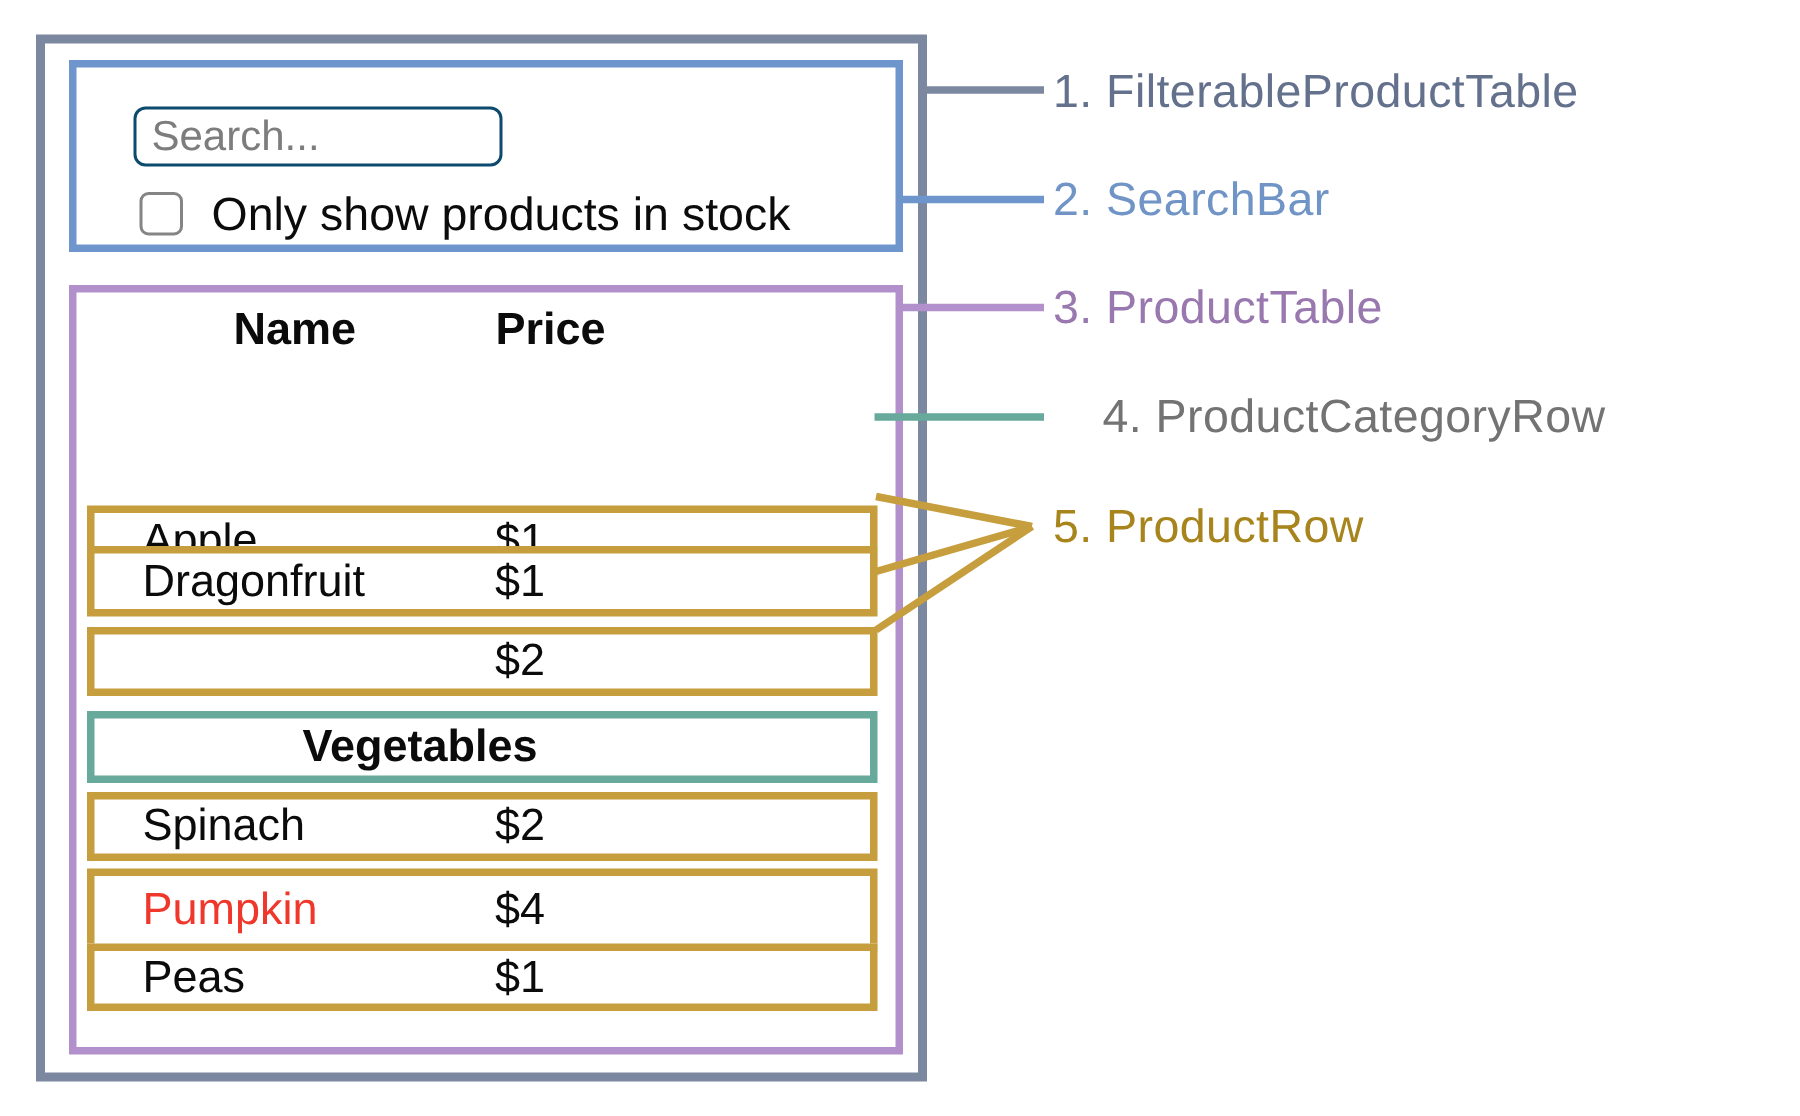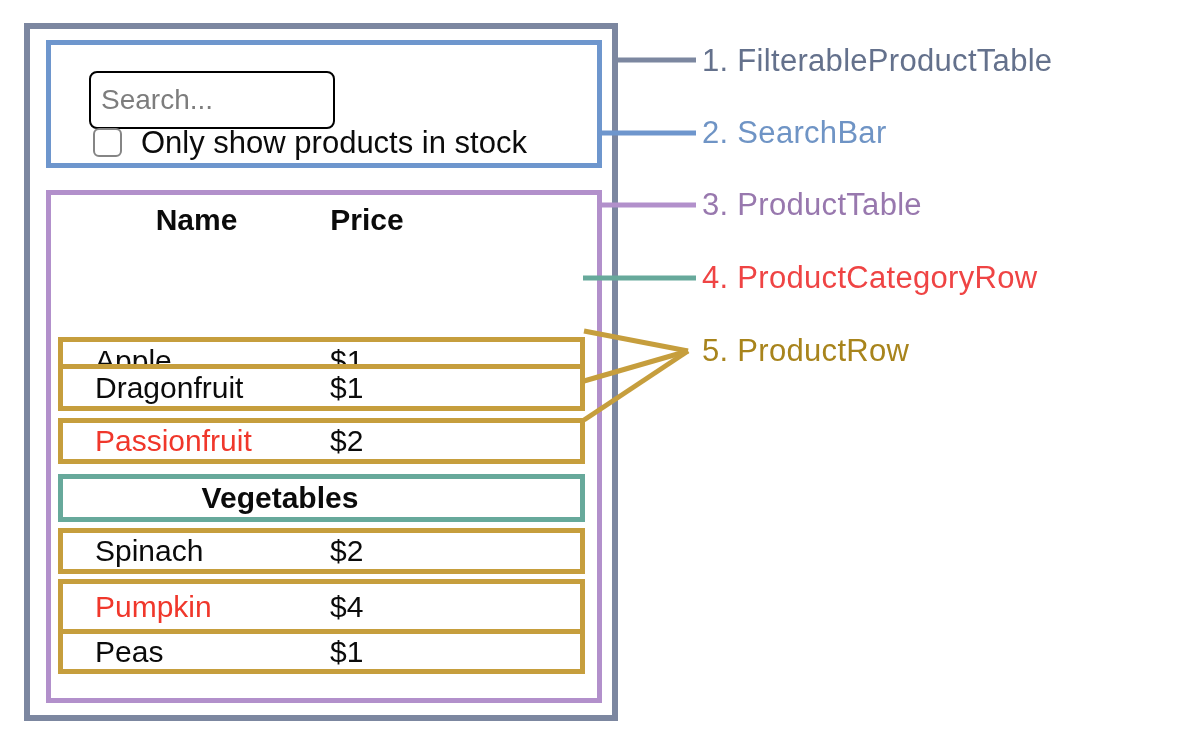--- a/index.html
+++ b/index.html
@@ -23,22 +23,22 @@
     left: 46px; top: 40px; width: 556px; height: 128px;
     border: 5px solid #6e96cd;
   }
   .table-box {
     left: 46px; top: 190px; width: 556px; height: 513px;
     border: 5px solid #b290cb;
   }
 
   
   .search-input {
-    left: 89px; top: 71px; width: 246px; height: 58px;
-    border: 2px solid #000000; border-radius: 8px;
+    left: 89px; top: 71px; width: 246px; height: 40px;
+    border: 2px solid #0c4a6e; border-radius: 8px;
     font-family: "Liberation Sans", sans-serif;
     font-size: 28px; color: #555555; padding: 0 10px;
     outline: none; background: #ffffff;
   }
   .search-input::placeholder { color: #7d7d7d; opacity: 1; }
   .checkbox {
     left: 93px; top: 128px; width: 29px; height: 29px;
     border: 2px solid #858585; border-radius: 6px; background: #ffffff;
   }
   .check-label {
@@ -73,21 +73,21 @@
   .overlay { left: 0; top: 0; width: 1200px; height: 744px; pointer-events: none; }
 
   
   .legend-label {
     left: 702px; height: 38px; line-height: 38px;
     font-size: 31px; letter-spacing: 0.3px; white-space: nowrap;
   }
   .label-1 { top: 42px;  color: #64718c; }
   .label-2 { top: 114px; color: #6f94c5; }
   .label-3 { top: 186px; color: #9878ae; }
-  .label-4 { top: 259px; color: #ef4444; }
+  .label-4 { top: 259px; color: #737373; margin-left: 33px; }
   .label-5 { top: 332px; color: #a8841c; }
 </style>
 </head>
 <body>
 
 <div class="canvas">
 
   <div class="abs outer-box"></div>
   <div class="abs search-box"></div>
   <div class="abs table-box"></div>
@@ -101,21 +101,20 @@
 
   <div class="abs row prod-row row-apple">
     <span class="cell cell-name">Apple</span>
     <span class="cell cell-price">$1</span>
   </div>
   <div class="abs row prod-row row-dragonfruit">
     <span class="cell cell-name">Dragonfruit</span>
     <span class="cell cell-price">$1</span>
   </div>
   <div class="abs row prod-row row-passionfruit">
-    <span class="cell cell-name unstocked">Passionfruit</span>
     <span class="cell cell-price">$2</span>
   </div>
 
   <div class="abs row cat-row row-vegetables">
     <span class="cell cat-label">Vegetables</span>
   </div>
   <div class="abs row prod-row row-spinach">
     <span class="cell cell-name">Spinach</span>
     <span class="cell cell-price">$2</span>
   </div>

